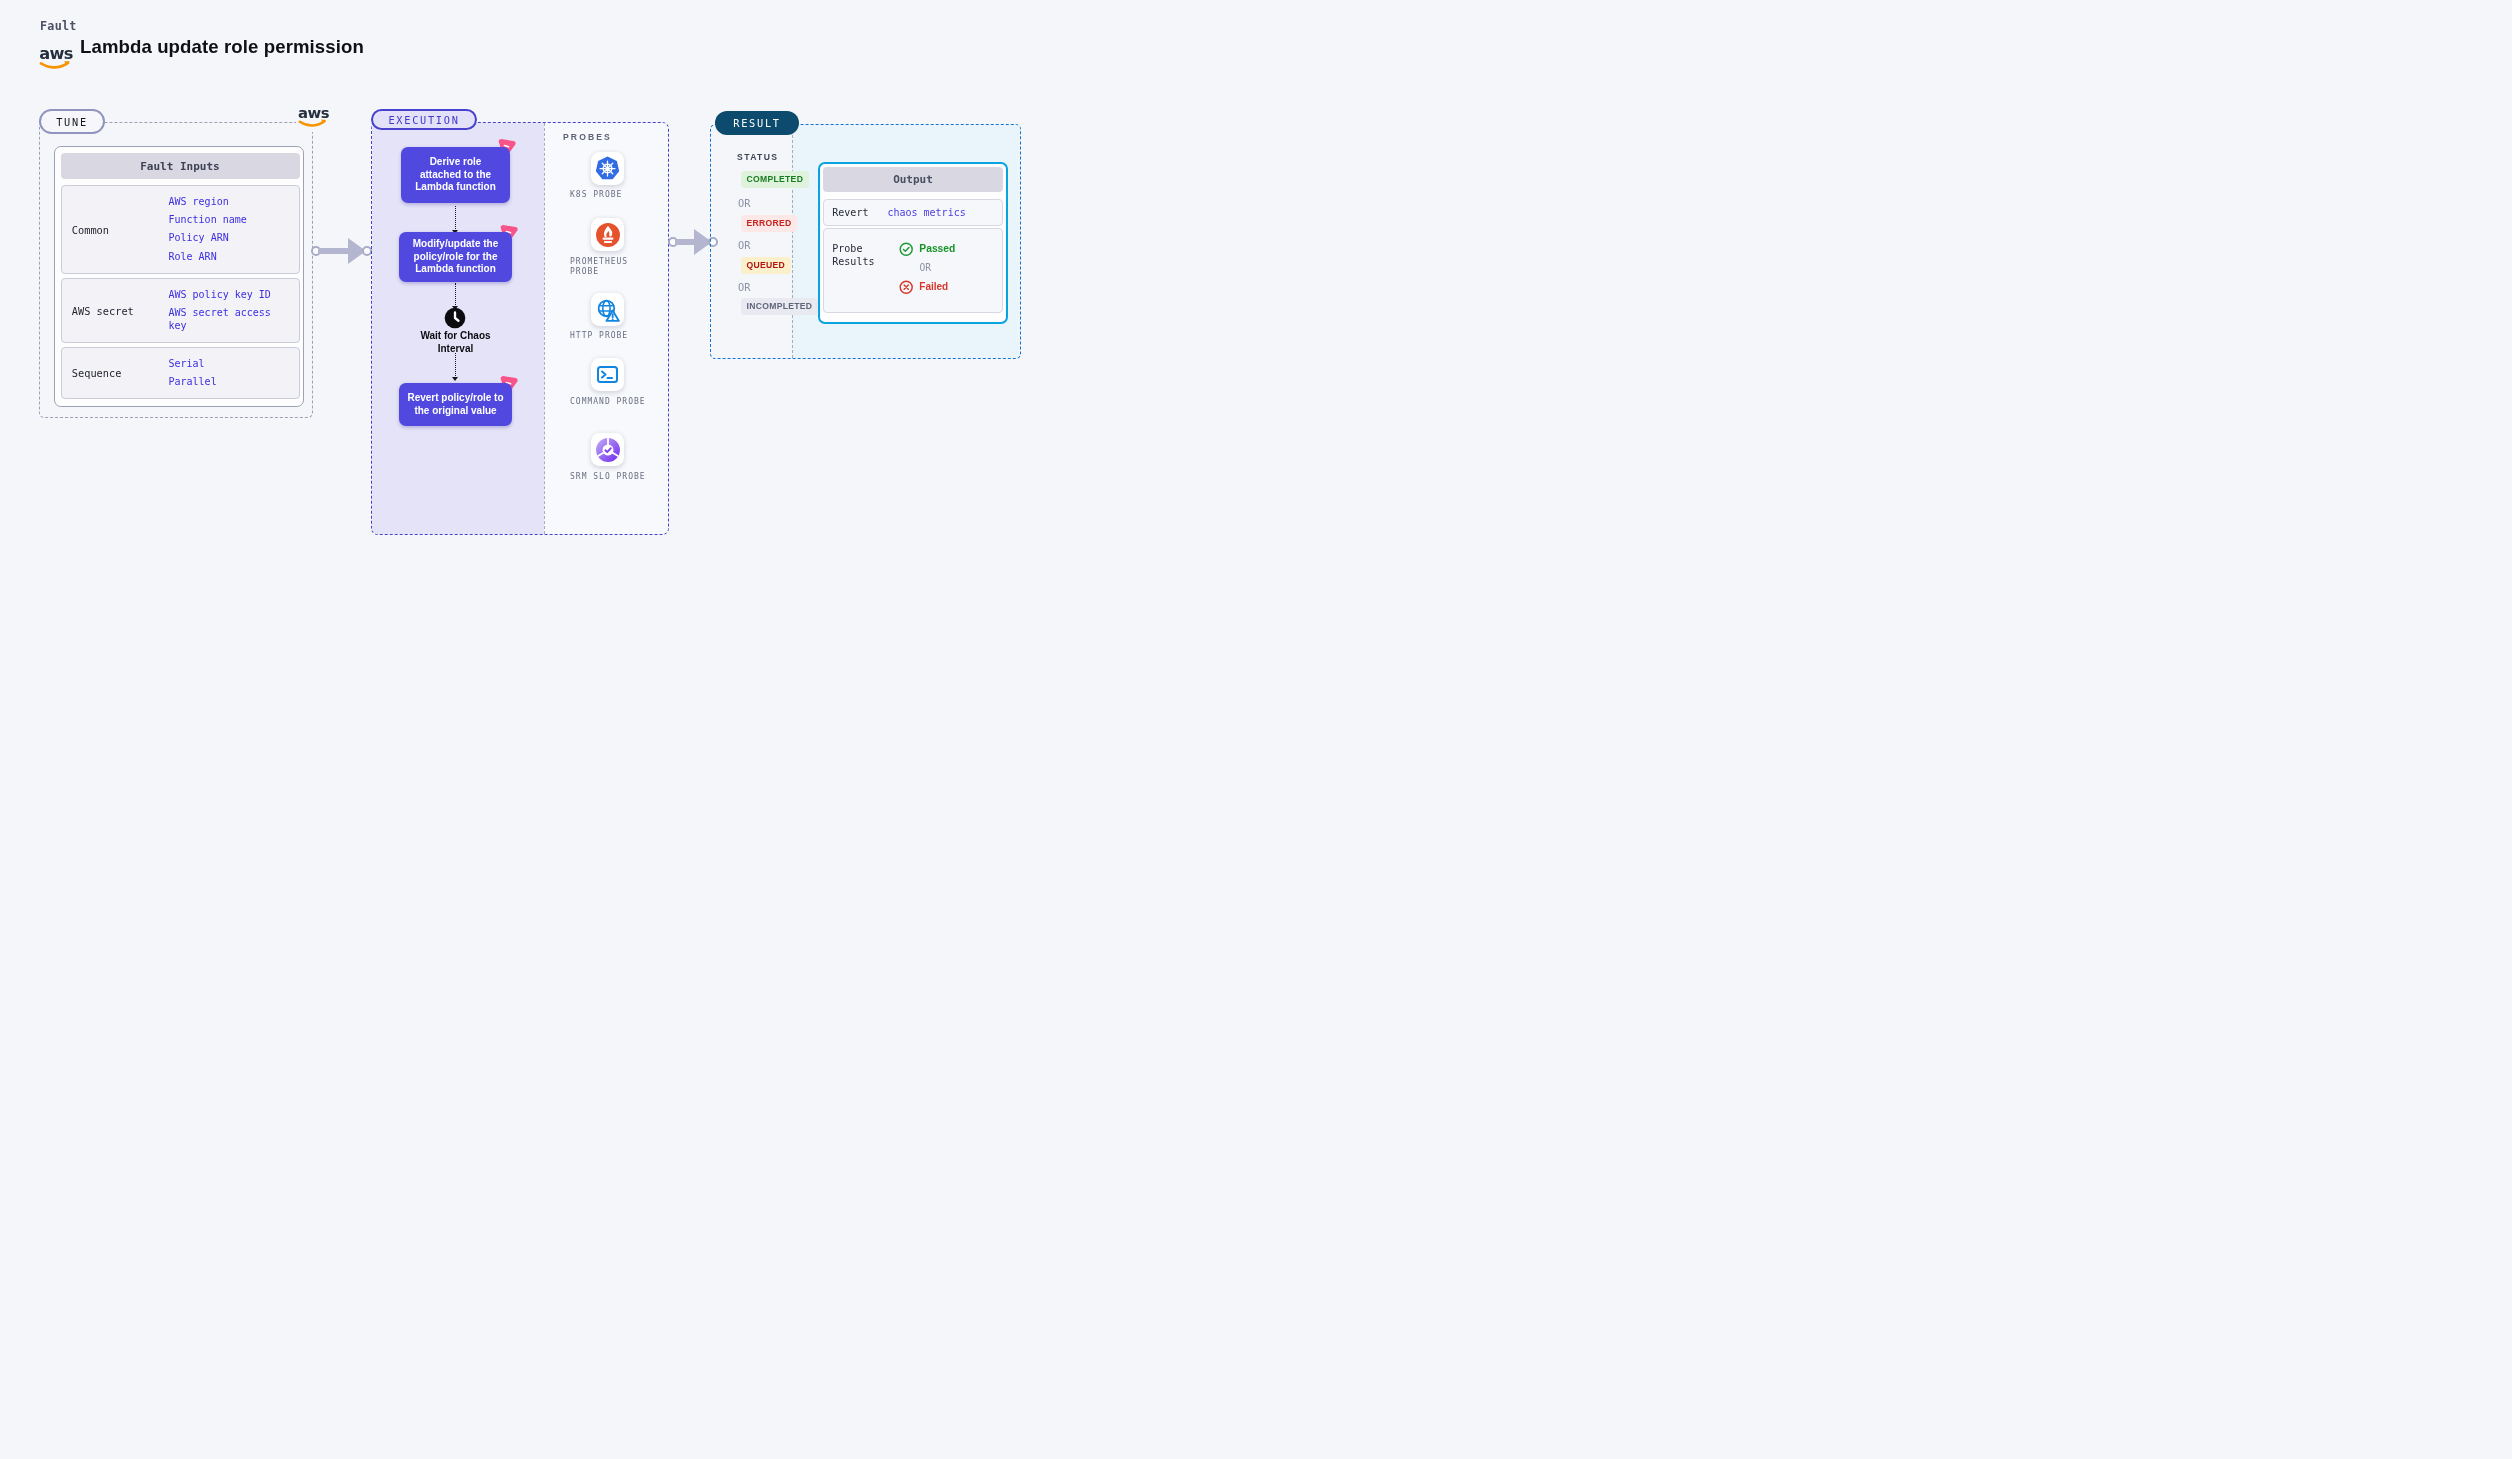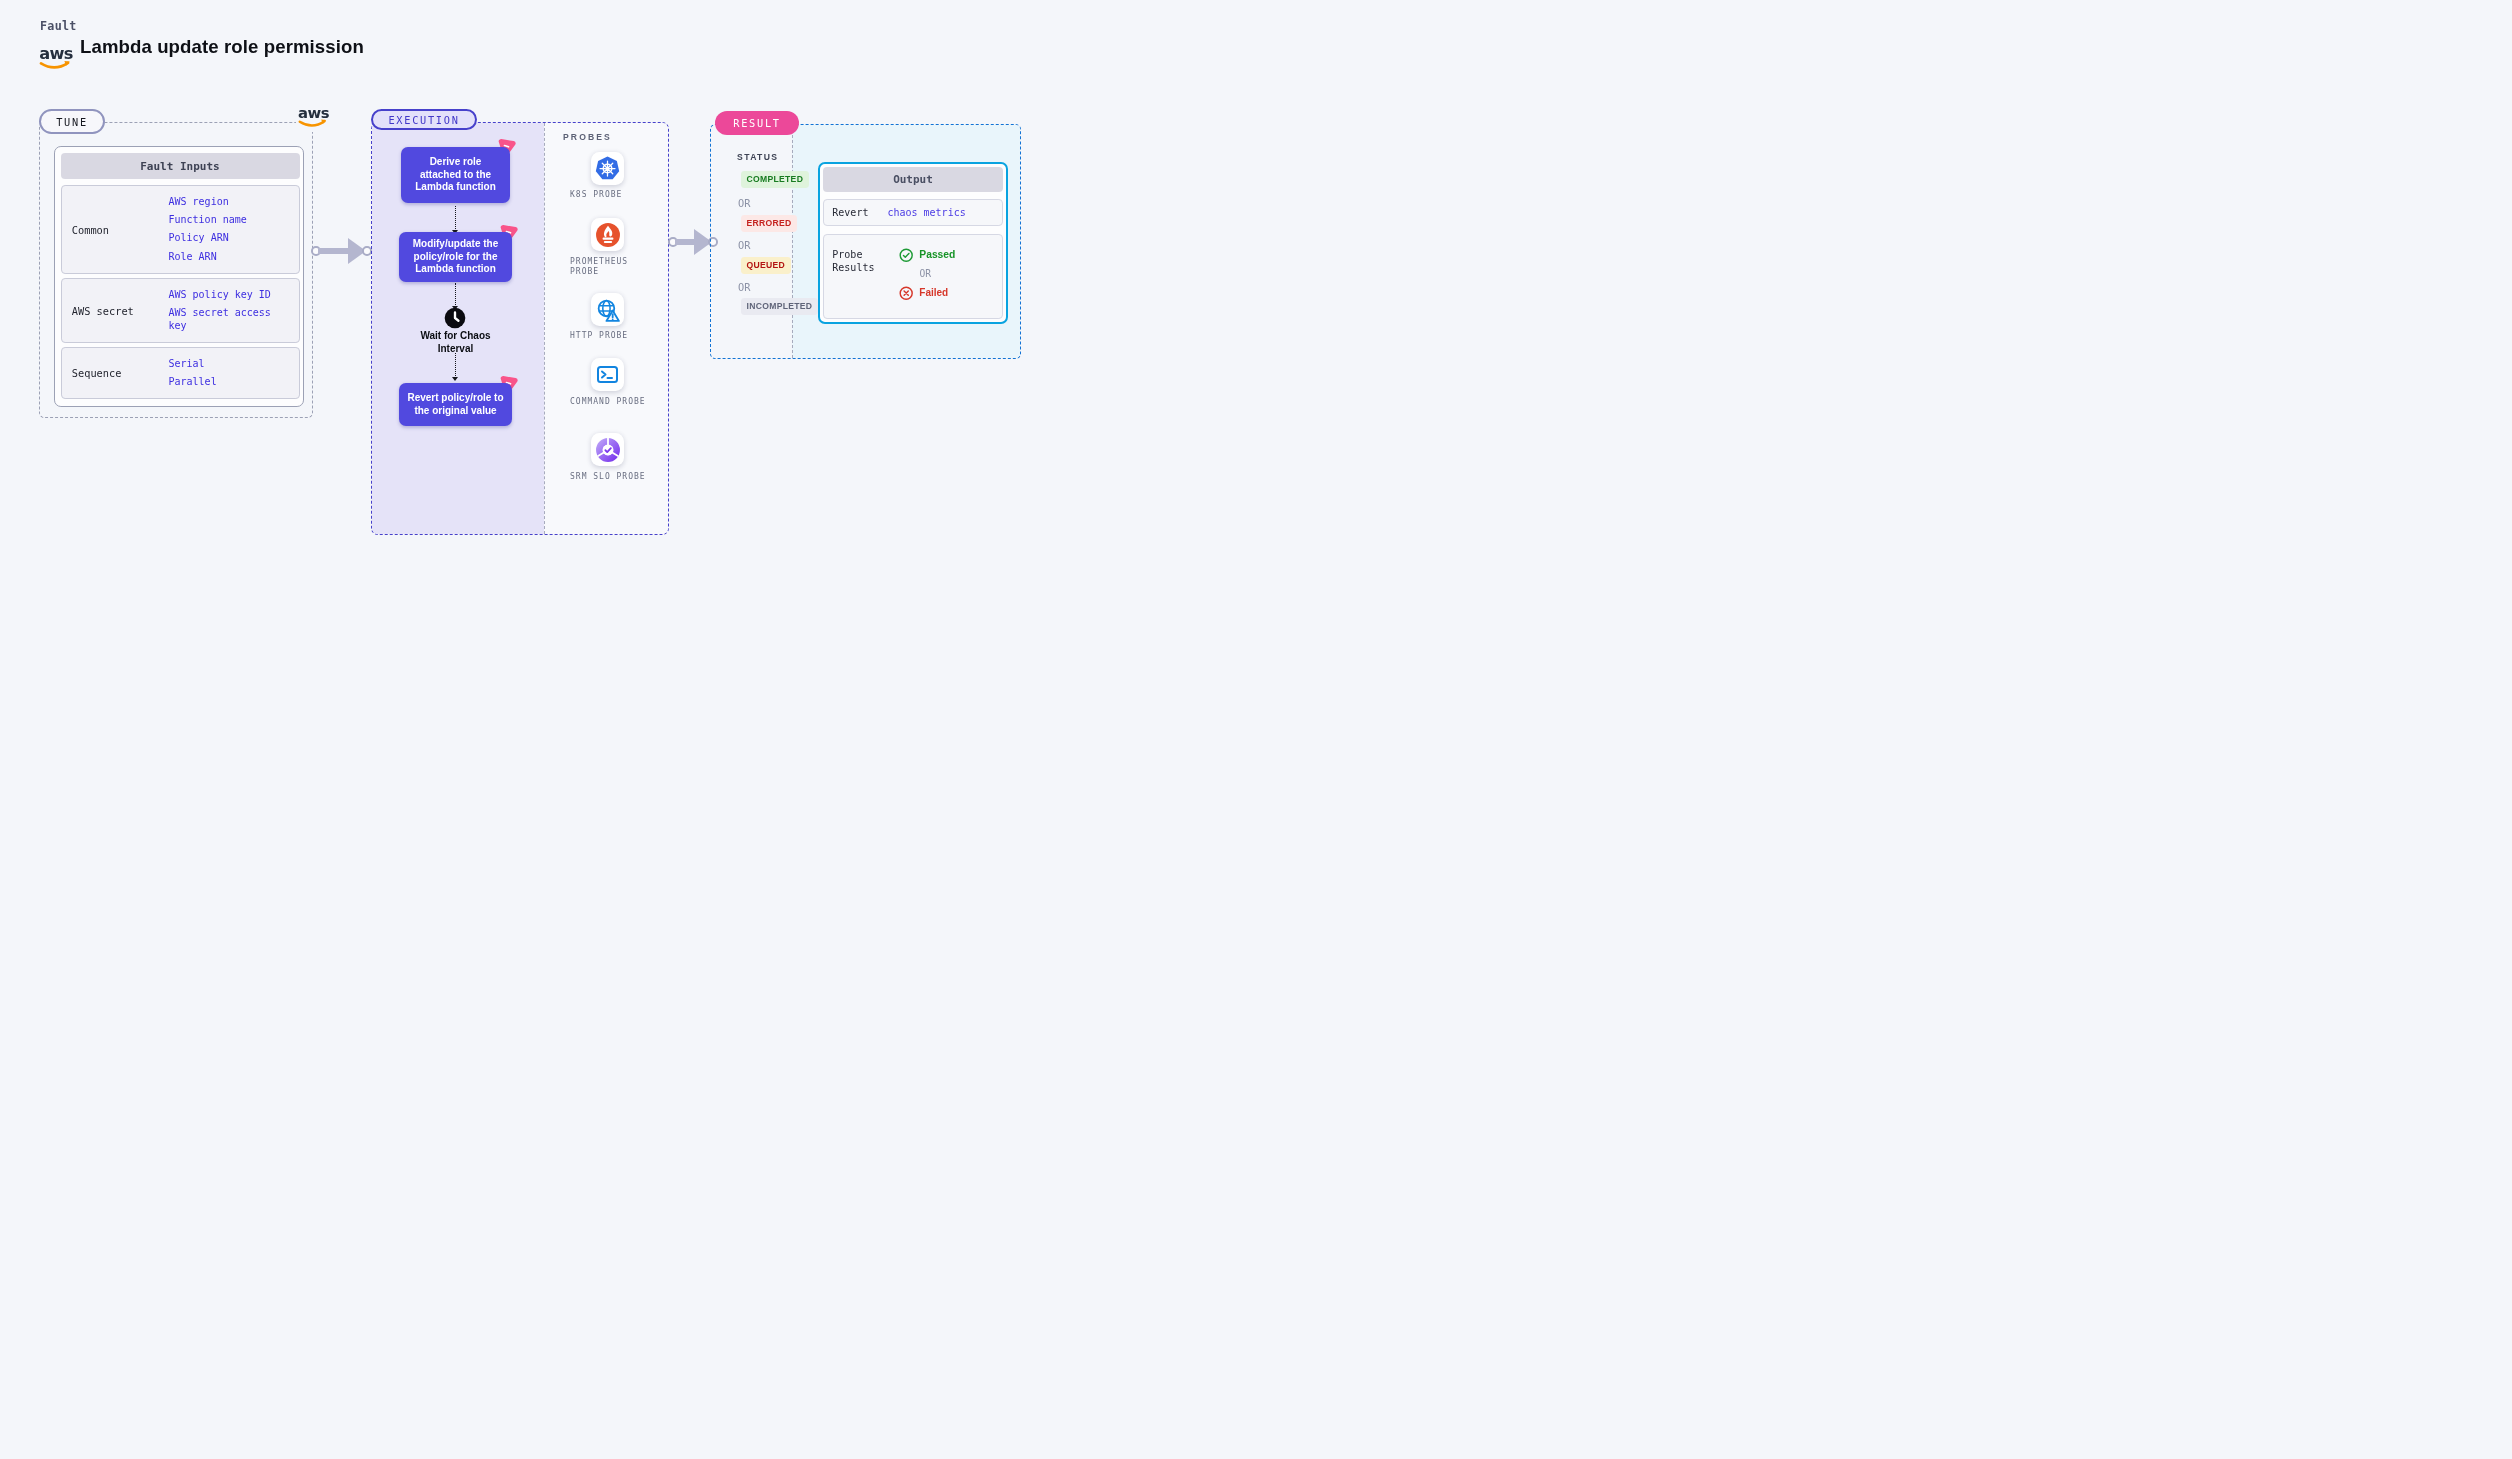--- a/index.html
+++ b/index.html
@@ -17,21 +17,21 @@
   .fault-label { left:40px; top:19px; font-size:11.7px; font-weight:600; color:#4B5066; letter-spacing:0.3px; }
   .page-title  { left:80px; top:36px; font-size:18.6px; font-weight:bold; color:#0E1016; letter-spacing:0.1px; }
 
   
   .pill {
     display:flex; align-items:center; justify-content:center;
     border-radius:12.4px; font-size:10.3px; font-weight:normal; letter-spacing:1.7px;
   }
   .pill-tune   { left:39px;  top:109px; width:66px;  height:25px; background:#F7F7FB; border:2.1px solid #9094BE; color:#15171F; z-index:5; }
   .pill-exec   { left:371px; top:109px; width:106px; height:21px; background:#E3E1FA; border:2.1px solid #4741CB; color:#4238C8; z-index:5; }
-  .pill-result { left:715px;top:111px; width:84px; height:24px; background:#ec4899; color:#FFFFFF; z-index:5; }
+  .pill-result { left:715px;top:111px; width:84px; height:24px; background:#0c4a6e; color:#FFFFFF; z-index:5; }
 
   
   .tune-box { left:39px; top:122px; width:274px; height:296px; border:1.4px dashed #9CA1B5; border-radius:5.5px; }
   .aws-corner { left:296px; top:102px; width:34px; height:30px; background:#F4F6FA; z-index:6; display:flex; align-items:center; justify-content:center; }
 
   .ui-card { left:54px; top:146px; width:250px; height:261px; background:#FDFDFE; border:1.4px solid #9CA1B5; border-radius:6.9px; }
   .ui-head { left:5.5px; top:6.2px; width:239px; height:26px; background:#D9D8E2; border-radius:4.1px;
              display:flex; align-items:center; justify-content:center;
              font-size:11px; font-weight:600; color:#3E4254; }
   .ui-row  { left:5.5px; width:239px; background:#F2F2F7; border:1px solid #C9CBD9; border-radius:4.1px; display:flex; }
@@ -93,21 +93,21 @@
   .st-incompleted { left:741px; top:298px; background:#E9EAF1; color:#5F6479; }
   .or-label { font-size:10.3px; color:#8C92A6; }
   .or-1 { left:738px; top:197px; } .or-2 { left:738px; top:239px; } .or-3 { left:738px; top:281px; }
 
   .output-card { left:818px; top:162px; width:190px; height:162px; background:#FDFDFE;
                  border:2.1px solid #09A3E0; border-radius:6.9px; padding:3px; z-index:4; }
   .output-head { height:25px; background:#D9D8E2; border-radius:4.1px; display:flex; align-items:center; justify-content:center;
                  font-size:11px; font-weight:600; color:#4A4F63; }
   .output-row  { background:#F6F7FA; border:1px solid #D6D8E4; border-radius:4.1px; display:flex; }
   .row-metrics { margin-top:6.9px; height:27.5px; align-items:center; }
-  .row-probes  { margin-top:8px; height:85px; align-items:flex-start; padding-top:12.4px; }
+  .row-probes  { margin-top:2px; height:85px; align-items:flex-start; padding-top:12.4px; }
   .out-label { padding-left:8.3px; font-size:10px; color:#272A36; line-height:1.3; }
   .metrics-link { margin-left:19px; font-size:10px; color:#4B3BE4; }
   .probe-results-col { margin-left:12.4px; display:flex; flex-direction:column; gap:6.2px; }
   .res-line { display:flex; align-items:center; gap:5.5px; }
   .passed-text { font-size:10.3px; font-weight:bold; color:#179427; }
   .failed-text { font-size:10px; font-weight:bold; color:#D6372A; }
   .or-small { font-size:9.6px; color:#8C92A6; margin-left:20px; }
 </style>
 </head>
 <body>

